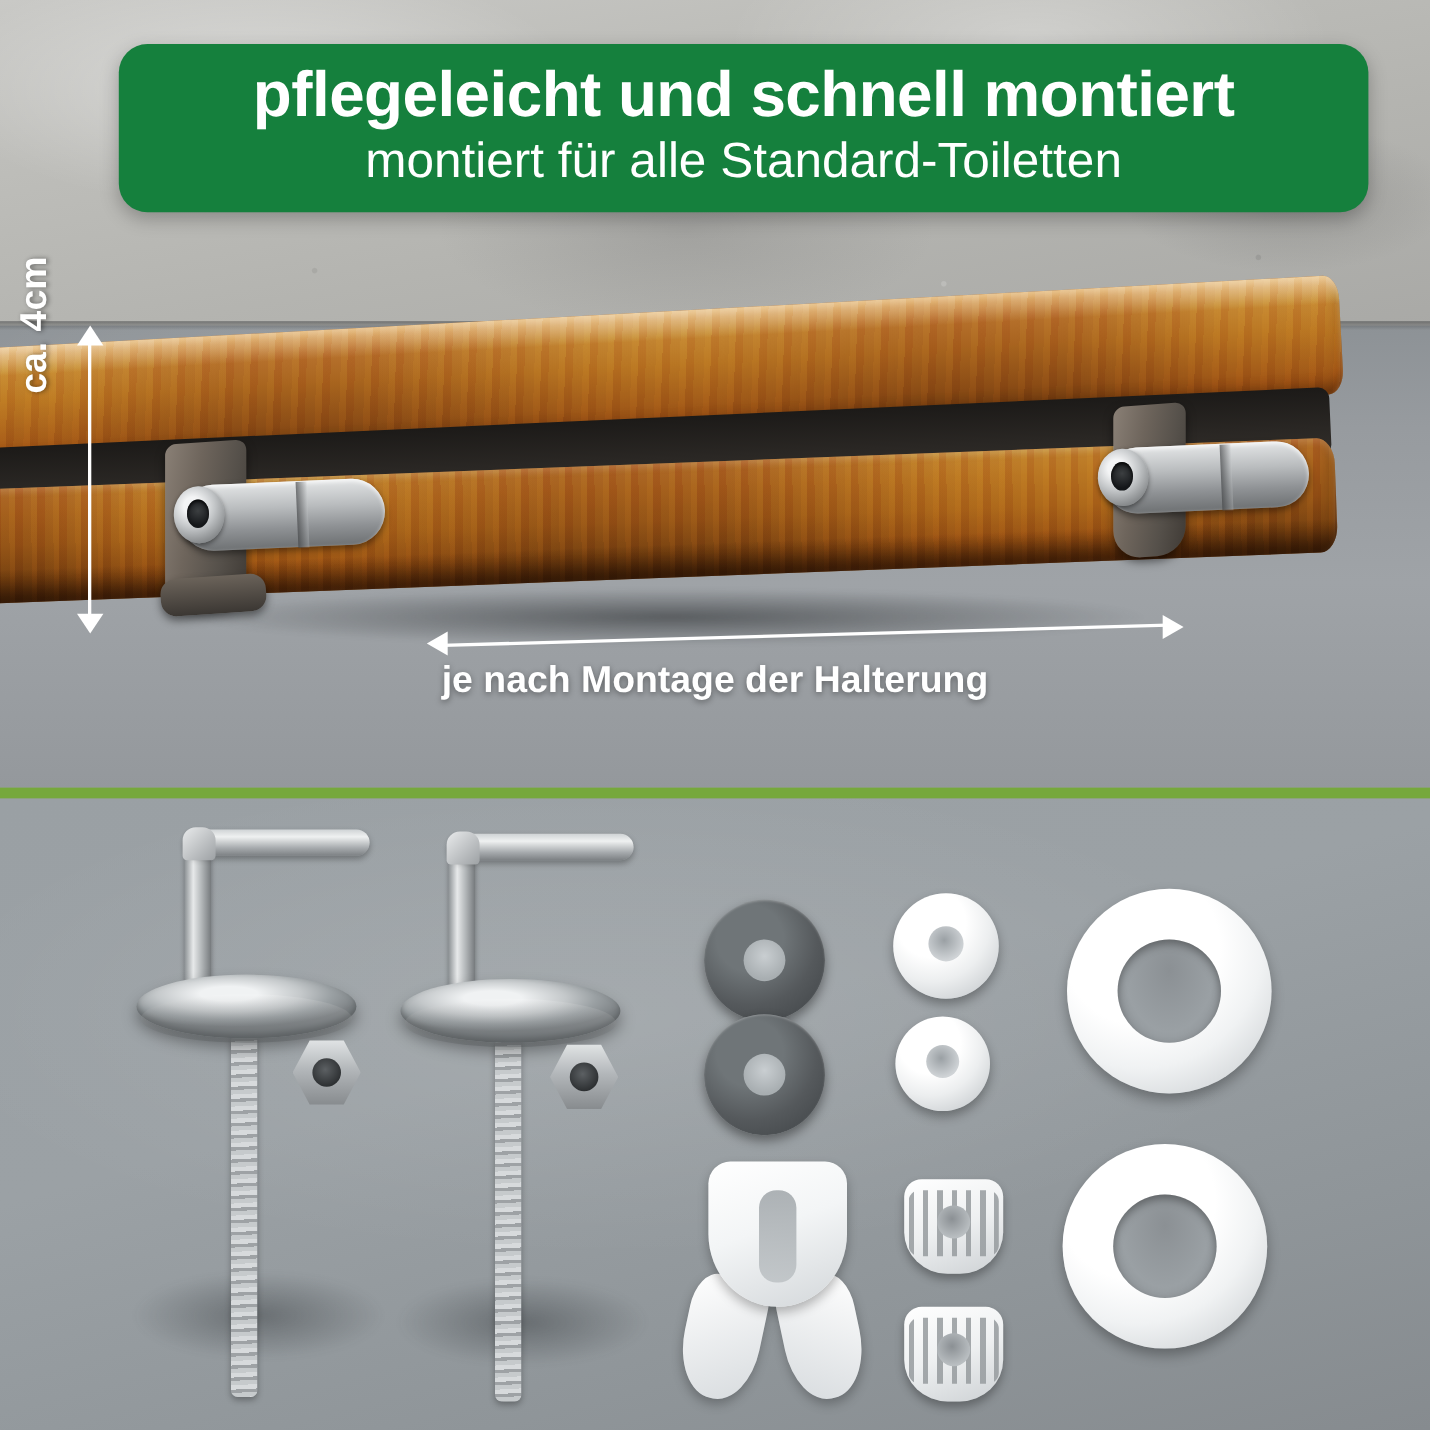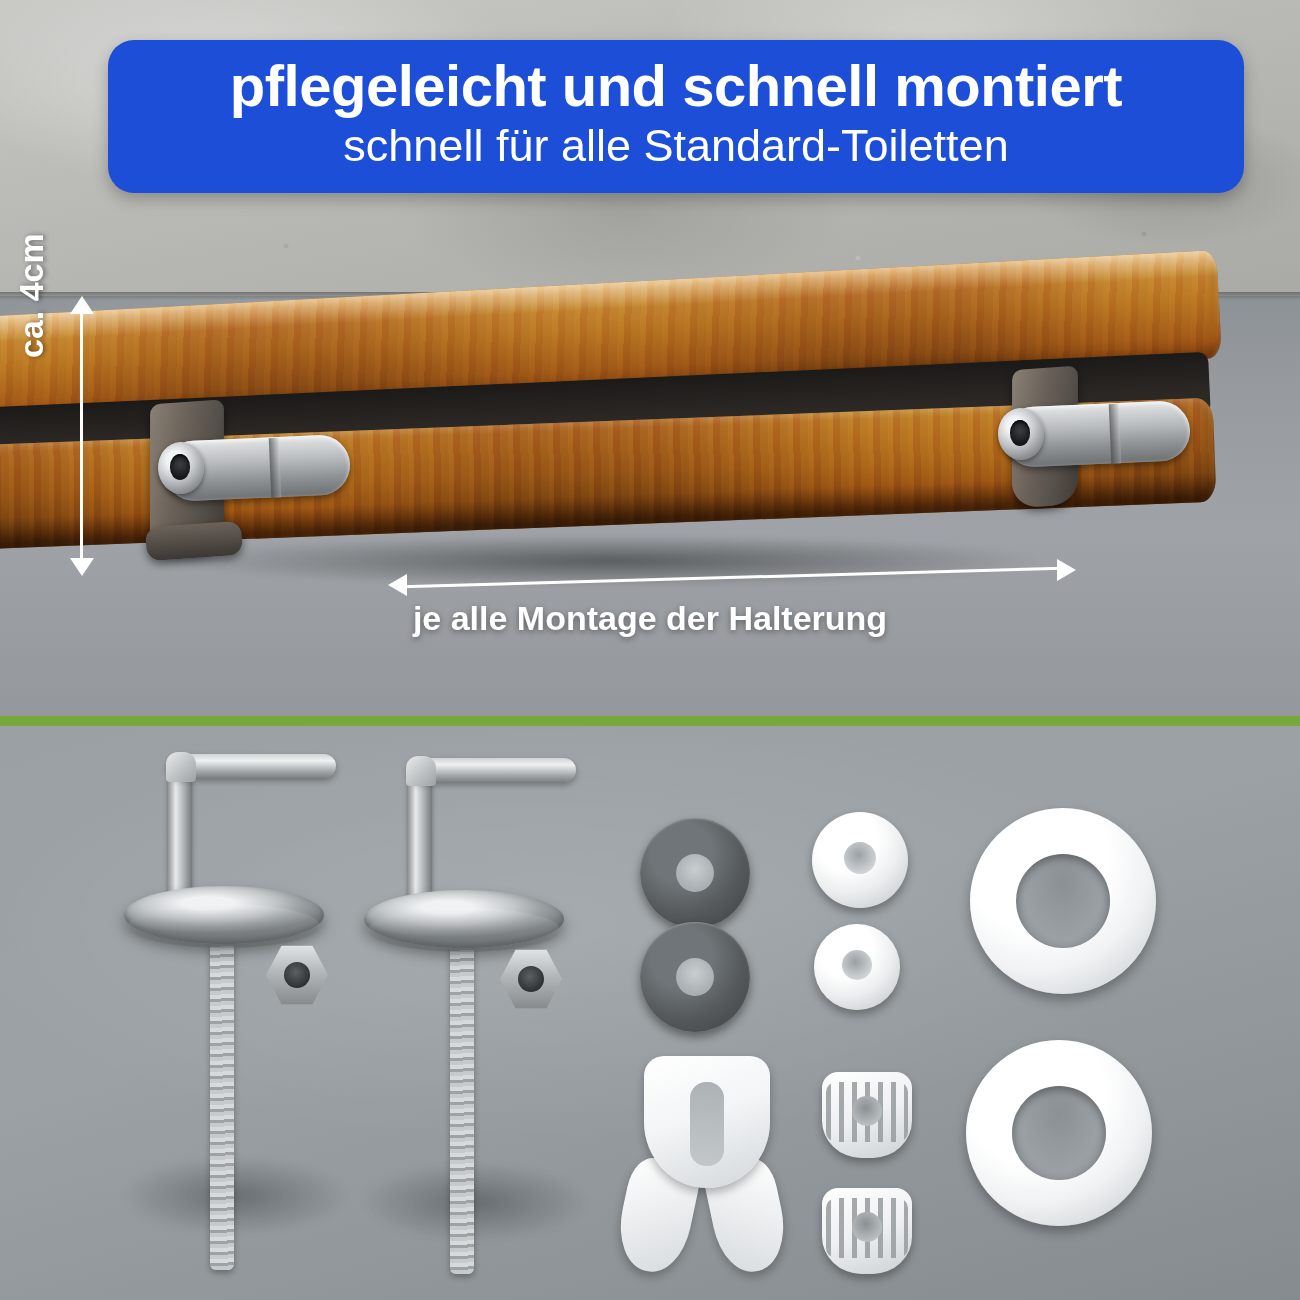--- a/index.html
+++ b/index.html
@@ -268,21 +268,21 @@
     line-height: 1.34;
     text-shadow: 0 2px 6px rgba(0,0,0,.4);
   }
 
   
   .banner {
     position: absolute;
     left: 108px; top: 40px;
     width: 1084px;
     padding: 14px 26px 22px;
-    background: #1d4ed8;
+    background: #15803d;
     border-radius: 26px;
     box-shadow: 0 6px 16px rgba(0,0,0,.25);
     text-align: center;
     color: #ffffff;
   }
   .banner h1 {
     margin: 0;
     font-size: 58px;
     font-weight: bold;
     letter-spacing: -0.5px;
@@ -570,27 +570,27 @@
       <div class="head-bot"></div>
     </div>
     <div class="dim-v-label">ca. 4cm</div>
 
     <div class="dim-h">
       <div class="head-left"></div>
       <div class="line"></div>
       <div class="head-right"></div>
     </div>
     <div class="dim-h-label">
-      <div>je alle Montage der Halterung</div>
+      <div>je nach Montage der Halterung</div>
     </div>
   </div>
 
   <div class="banner">
     <h1>pflegeleicht und schnell montiert</h1>
-    <h2>schnell für alle Standard-Toiletten</h2>
+    <h2>montiert für alle Standard-Toiletten</h2>
   </div>
 
   <div class="divider"></div>
 
   <div class="bottom-scene">
 
     <div class="part-shadow" style="left:120px; top:430px; width:230px; height:80px;"></div>
     <div class="part-shadow" style="left:360px; top:436px; width:230px; height:80px;"></div>
 
     <div class="bolt" id="bolt-1">

